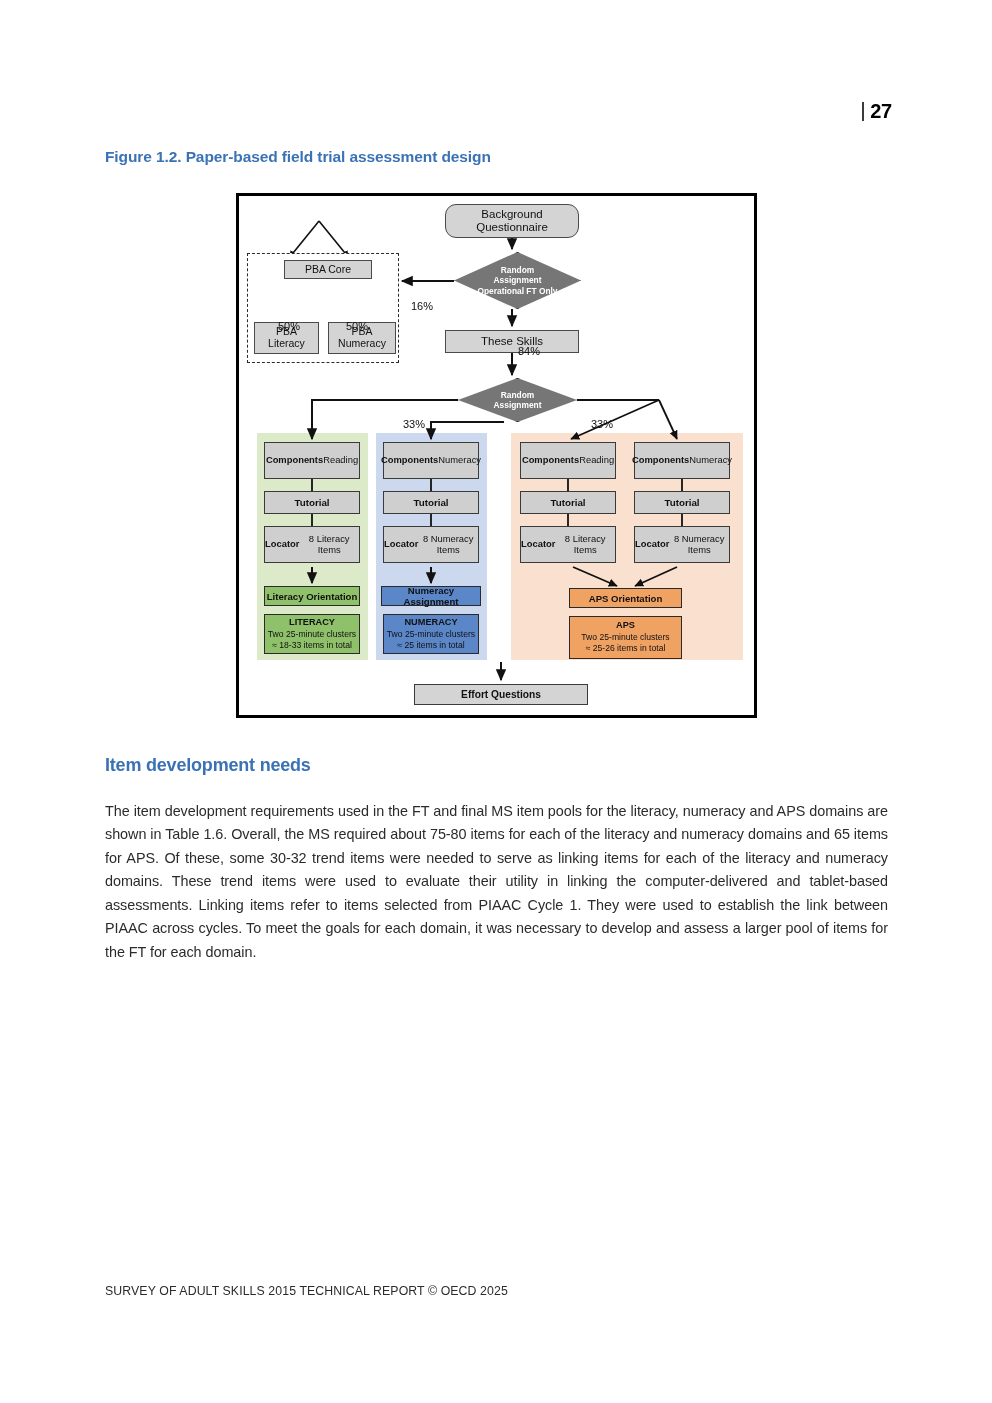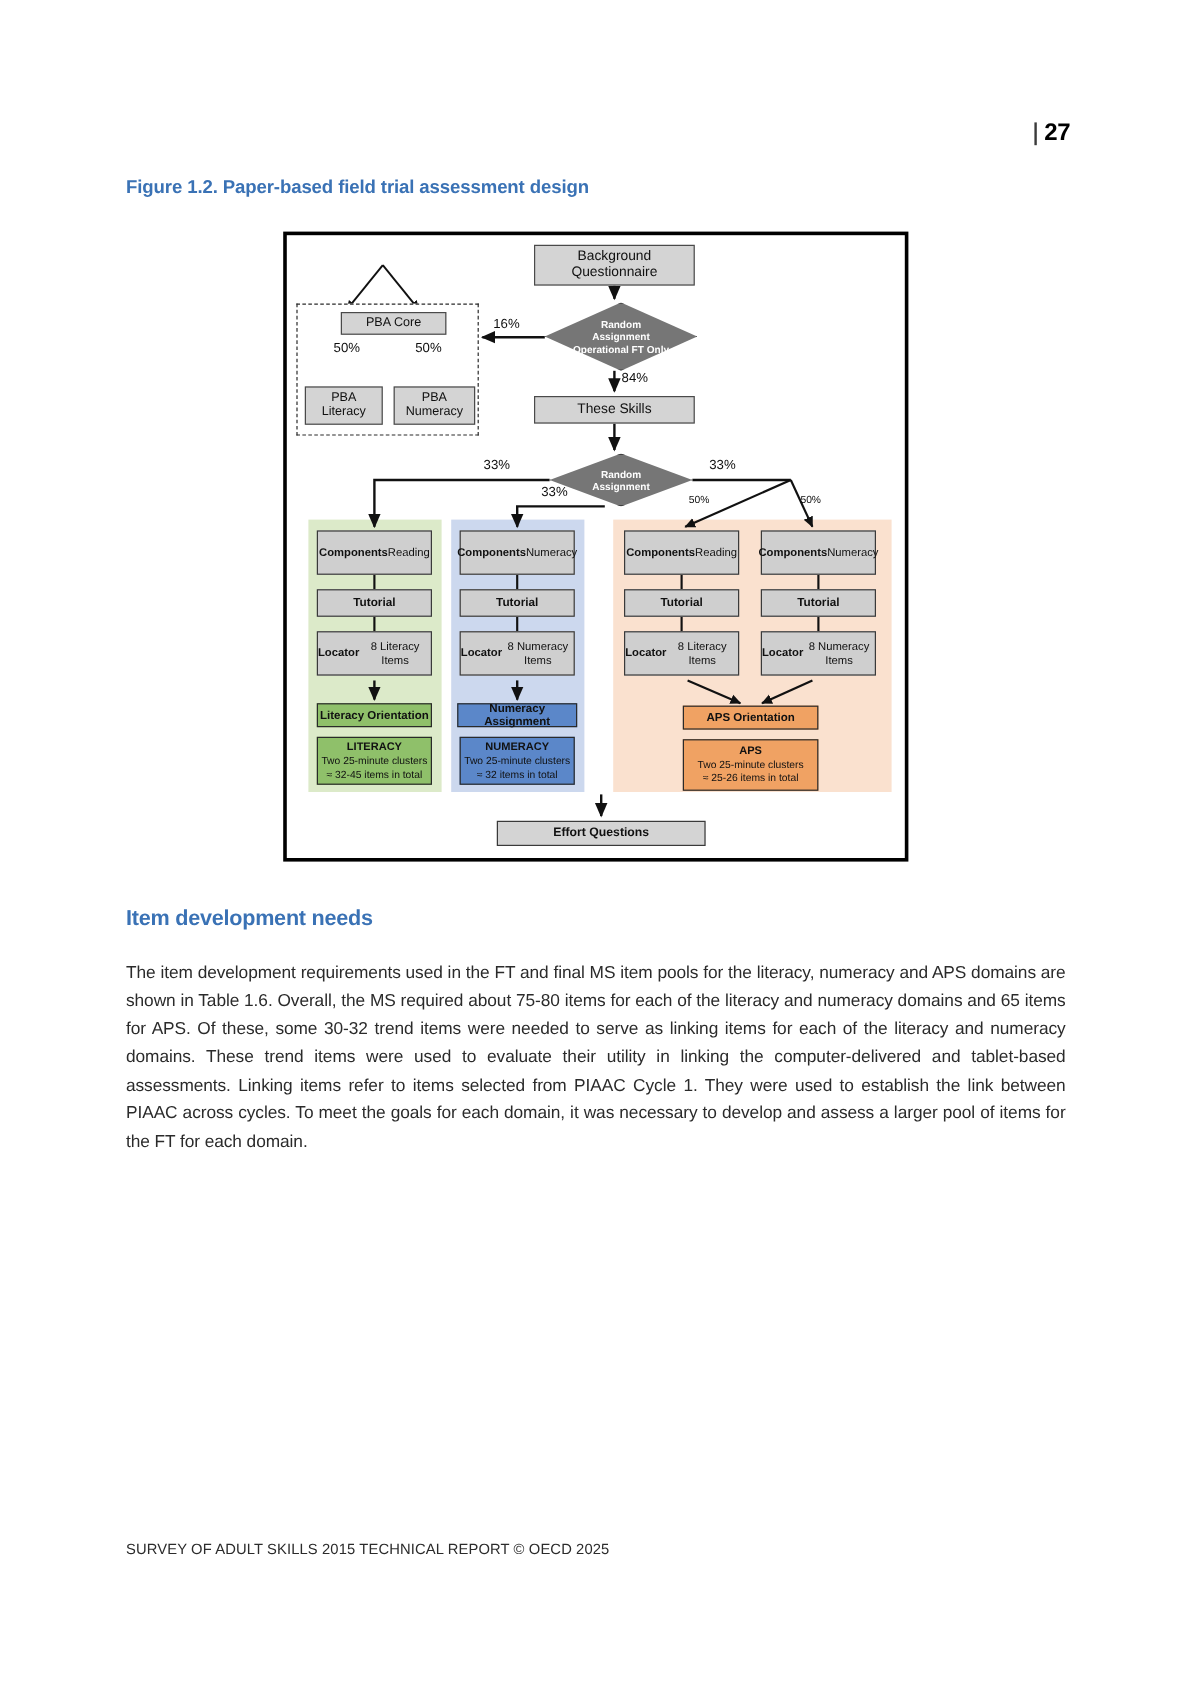--- a/index.html
+++ b/index.html
@@ -69,21 +69,21 @@
     flex-direction: column;
     align-items: center;
     justify-content: center;
     text-align: center;
     line-height: 1.12;
     color: #111;
   }
   .node .l1 { display: block; }
   .node .l2 { display: block; }
 
-  .n-bq      { left: 206px; top: 8px;  width: 134px; height: 34px; font-size: 11.5px; }
+  .n-bq      { left: 206px; top: 8px;  width: 134px; height: 34px; font-size: 11.5px; border-radius: 11px; }
   .n-tablet  { left: 206px; top: 134px; width: 134px; height: 23px; font-size: 11.5px; }
 
   
   .diamond {
     position: absolute;
     display: flex;
     align-items: center;
     justify-content: center;
   }
   .diamond .dshape {
@@ -116,20 +116,21 @@
   .n-pbacore { left: 36px;  top: 6px;  width: 88px;  height: 19px; font-size: 10.5px; }
   .n-pbalit  { left: 6px;   top: 68px; width: 65px;  height: 32px; font-size: 10.5px; }
   .n-pbanum  { left: 80px;  top: 68px; width: 68px;  height: 32px; font-size: 10.5px; }
 
   
   .pct {
     position: absolute;
     font-size: 11px;
     color: #0f0f0f;
     white-space: nowrap;
+    margin-top: 36px;
   }
   .pct.small { font-size: 8.6px; }
 
   
   .col-bg { position: absolute; }
   .col-green  { left: 18px;  top: 237px; width: 111px; height: 227px; background: #dceac9; }
   .col-blue   { left: 137px; top: 237px; width: 111px; height: 227px; background: #ccd8ee; }
   .col-orange { left: 272px; top: 237px; width: 232px; height: 227px; background: #fae1cf; }
 
   
@@ -319,39 +320,39 @@
       <span class="t1">Tutorial</span>
     </div>
     <div class="cnode" style="left:25px; top:330px; width:96px; height:37px;">
       <span class="t1">Locator</span>
       <span class="t2">8 Literacy Items</span>
     </div>
     <div class="orient green" style="left:25px; top:390px; width:96px; height:20px;">Literacy Orientation</div>
     <div class="summary green" style="left:25px; top:418px; width:96px; height:40px;">
       <span class="s1">LITERACY</span>
       <span class="s2">Two 25-minute clusters</span>
-      <span class="s3">≈ 32-45 items in total</span>
+      <span class="s3">≈ 18-33 items in total</span>
     </div>
 
     <div class="cnode" style="left:144px; top:246px; width:96px; height:37px;">
       <span class="t1">Components</span>
       <span class="t2">Numeracy</span>
     </div>
     <div class="cnode single" style="left:144px; top:295px; width:96px; height:23px;">
       <span class="t1">Tutorial</span>
     </div>
     <div class="cnode" style="left:144px; top:330px; width:96px; height:37px;">
       <span class="t1">Locator</span>
       <span class="t2">8 Numeracy Items</span>
     </div>
     <div class="orient blue" style="left:142px; top:390px; width:100px; height:20px;">Numeracy Assignment</div>
     <div class="summary blue" style="left:144px; top:418px; width:96px; height:40px;">
       <span class="s1">NUMERACY</span>
       <span class="s2">Two 25-minute clusters</span>
-      <span class="s3">≈ 32 items in total</span>
+      <span class="s3">≈ 25 items in total</span>
     </div>
 
     <div class="cnode" style="left:281px; top:246px; width:96px; height:37px;">
       <span class="t1">Components</span>
       <span class="t2">Reading</span>
     </div>
     <div class="cnode single" style="left:281px; top:295px; width:96px; height:23px;">
       <span class="t1">Tutorial</span>
     </div>
     <div class="cnode" style="left:281px; top:330px; width:96px; height:37px;">

